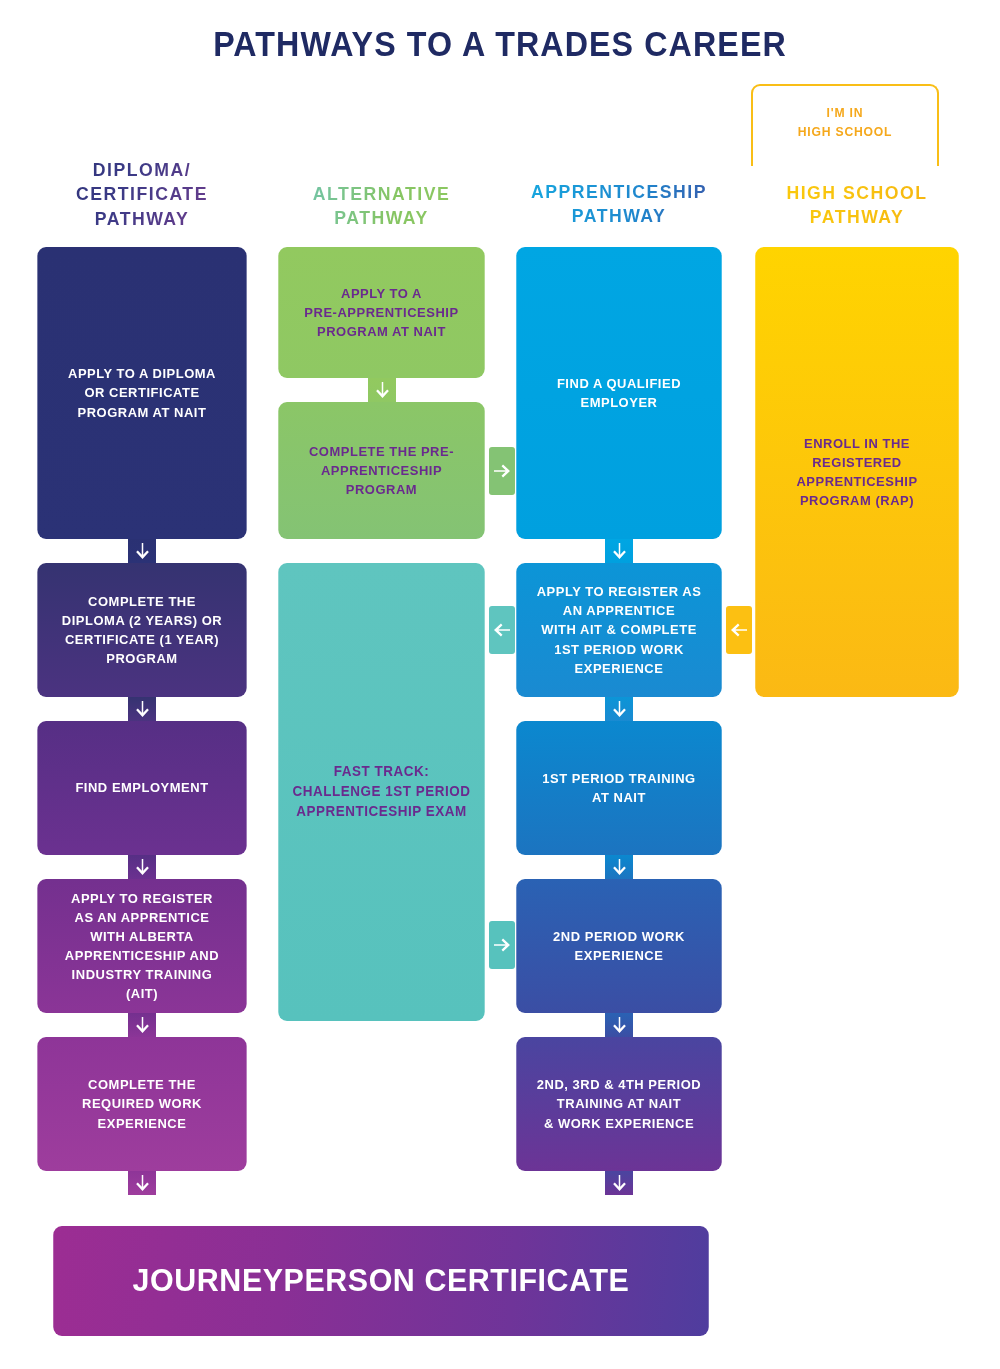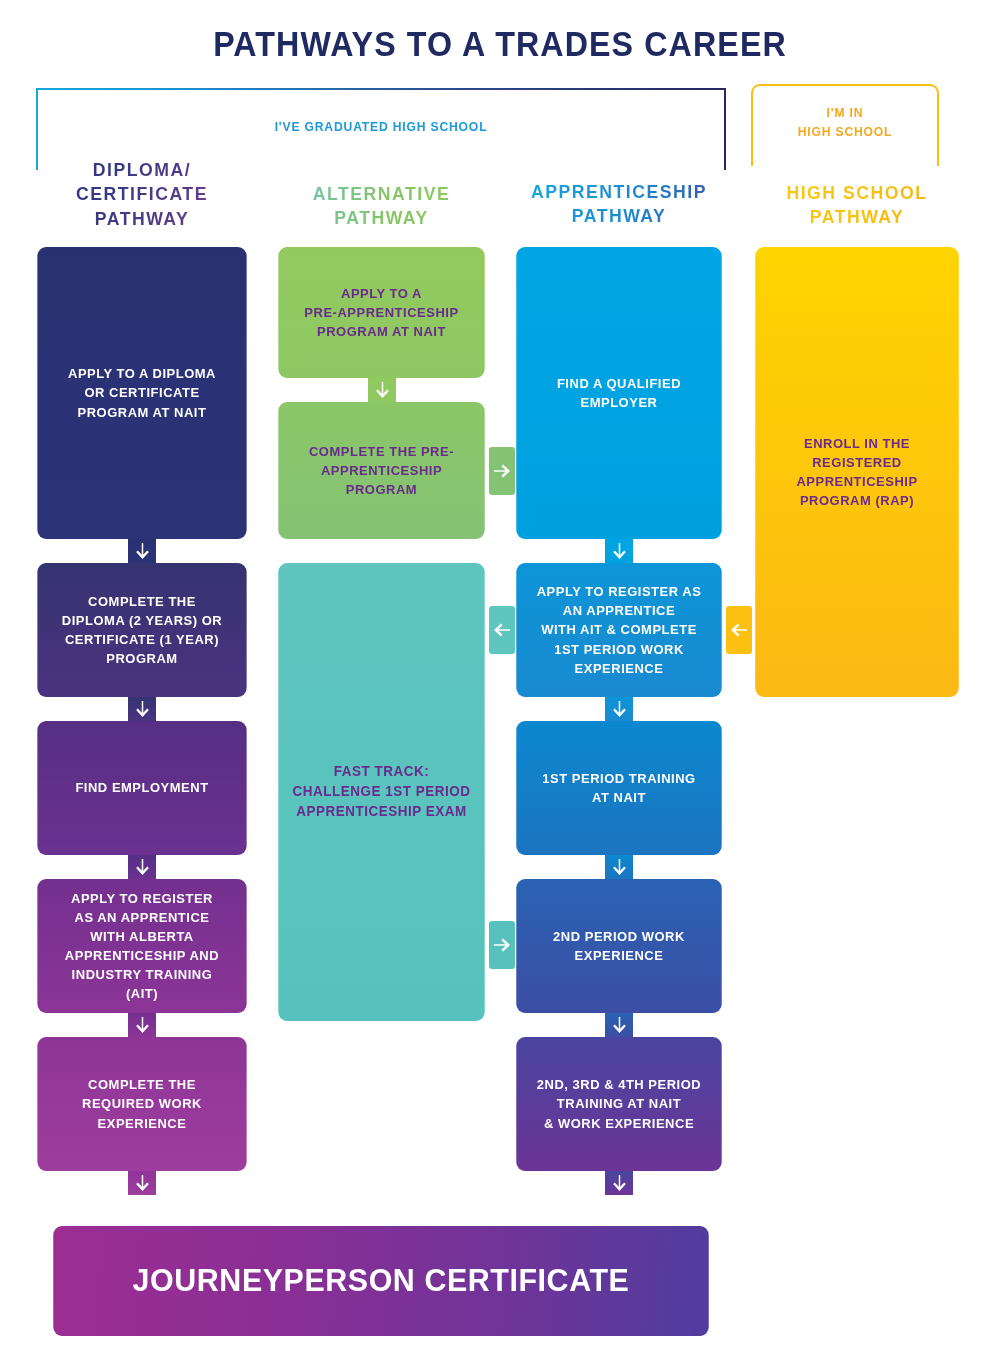--- a/index.html
+++ b/index.html
@@ -155,23 +155,20 @@
   .tab-side svg { width: 16px; height: 16px; display: block; }
   .tab-side svg path { fill: #ffffff; }
 </style>
 </head>
 <body>
 
 <div id="root">
 
   <div class="title">PATHWAYS TO A TRADES CAREER</div>
 
-  <div class="bracket bracket-left">
-    <div class="bracket-label">I'VE GRADUATED HIGH SCHOOL</div>
-  </div>
   <div class="bracket bracket-right">
     <div class="bracket-label">I'M IN<br>HIGH SCHOOL</div>
   </div>
 
   <div class="col-head head-diploma">DIPLOMA/<br>CERTIFICATE<br>PATHWAY</div>
   <div class="col-head head-alt">ALTERNATIVE<br>PATHWAY</div>
   <div class="col-head head-app">APPRENTICESHIP<br>PATHWAY</div>
   <div class="col-head head-hs">HIGH SCHOOL<br>PATHWAY</div>
 
   <div class="box c1a" style="left:33px; top:247px; width:218px; height:292px;">

